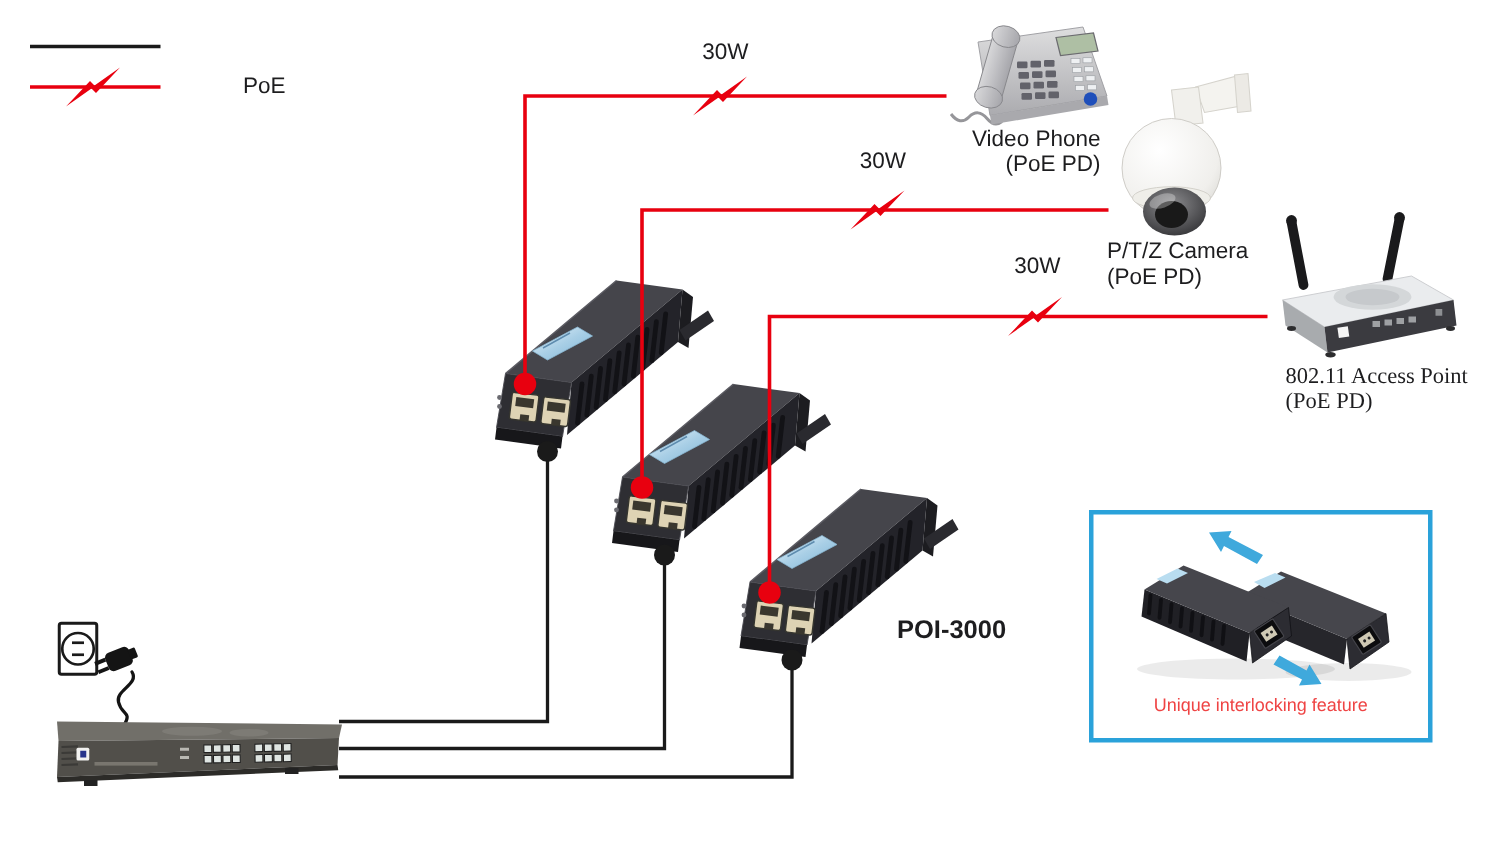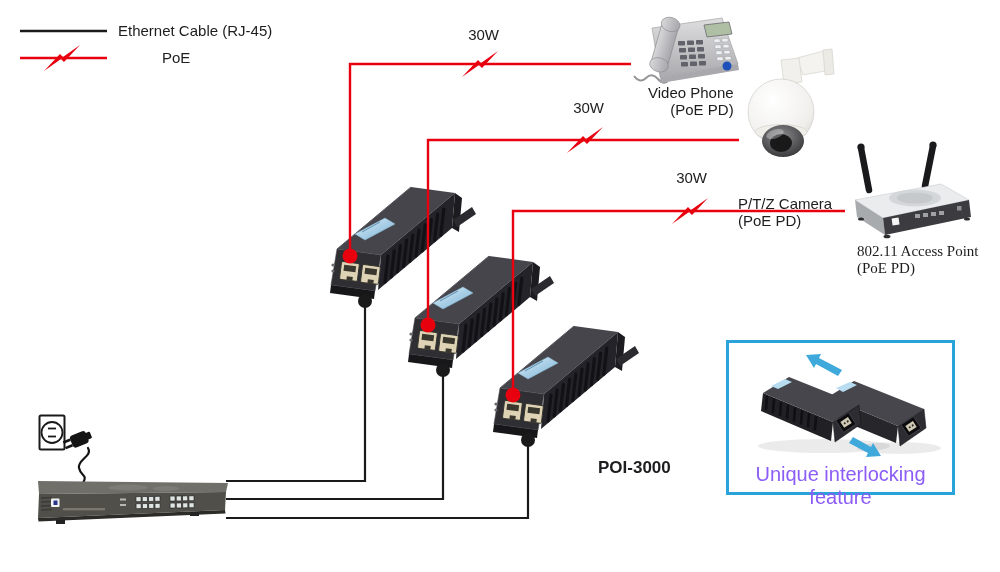--- a/index.html
+++ b/index.html
@@ -2,30 +2,30 @@
 <html style="--poe: #e8000f; --ethernet: #1a1a1a; --inset_border: #2aa2da; --arrow: #3fa9dc;"><head>
 <meta charset="utf-8">
 <style>
   html,body{margin:0;padding:0;background:#ffffff;}
   .canvas{position:relative;width:1000px;height:572px;background:#fff;overflow:hidden;
           font-family:"Liberation Sans",sans-serif;}
   svg{display:block;}
   .layer{position:absolute;left:0;top:0;}
   .label{position:absolute;font-size:15px;color:#1d1d1f;white-space:nowrap;line-height:17px;z-index:20;}
   .w-label{width:40px;text-align:right;}
-  .model-label{font-weight:bold;font-size:17px;margin-top:48px;}
+  .model-label{font-weight:bold;font-size:17px;}
   .switch-label{font-size:16px;}
   .poe-stroke{stroke:var(--poe);}
   .poe-fill{fill:var(--poe);}
   .eth-stroke{stroke:var(--ethernet);}
   .eth-fill{fill:var(--ethernet);}
   .arrow-fill{fill:var(--arrow);}
   .inset{position:absolute;left:726px;top:340px;width:229px;height:155px;box-sizing:border-box;
          border:3px solid var(--inset_border);background:#fff;z-index:8;}
-  .inset-caption{position:absolute;left:0;right:0;top:120px;text-align:center;font-size:20px;color:#8b5cf6;}
+  .inset-caption{position:absolute;left:0;right:0;top:120px;text-align:center;font-size:12px;color:#ef4444;}
 </style>
 </head>
 <body>
 
 <div class="canvas">
 
   <svg class="layer" width="1000" height="572" style="z-index:5">
     <defs>
       <linearGradient id="stickerGrad" x1="0" y1="0" x2="1" y2="1">
         <stop offset="0" stop-color="#e9f4fb"></stop>
@@ -287,32 +287,31 @@
             <circle cx="119.5" cy="79" r="1" fill="#222"></circle>
         </g>
         <polygon points="42,43 56,36 63,39 49,46" fill="#b9ddf0"></polygon>
       </g>
       <polygon class="arrow-fill" points="77,12 92,11 90,15 113,27 109,33 87,21 85,25"></polygon>
       <polygon class="arrow-fill" points="152,113 137,114 139,110 120,100 124,94 142,104 144,100"></polygon>
     </svg>
     <div class="inset-caption">Unique interlocking feature</div>
   </div>
 
-  <div class="label" style="left:118px;top:22px;">Ethernet Cable (RJ-45)</div>
   <div class="label" style="left:118px;top:49px;margin-left:44px;">PoE</div>
 
   <div class="label w-label" style="left:459px;top:26px;">30W</div>
   <div class="label w-label" style="left:564px;top:99px;">30W</div>
   <div class="label w-label" style="left:667px;top:169px;">30W</div>
 
   <div class="label" style="left:648px;top:84px;text-align:right;">
     <div>Video Phone</div>
     <div>(PoE PD)</div>
   </div>
-  <div class="label" style="left:738px;top:159px;margin-top:36px;">
+  <div class="label" style="left:738px;top:159px;">
     <div>P/T/Z Camera</div>
     <div>(PoE PD)</div>
   </div>
   <div class="label" style="left:857px;top:243px;font-family:Liberation Serif, serif;">
     <div>802.11 Access Point</div>
     <div>(PoE PD)</div>
   </div>
 
   <div class="label model-label" style="left:598px;top:411px;">POI-3000</div>
 

